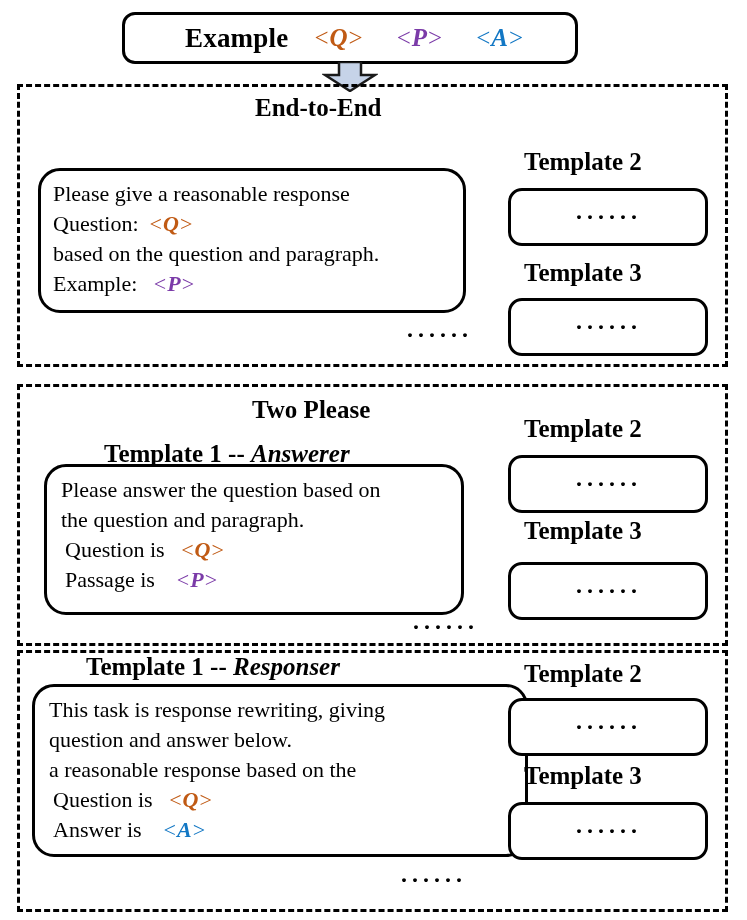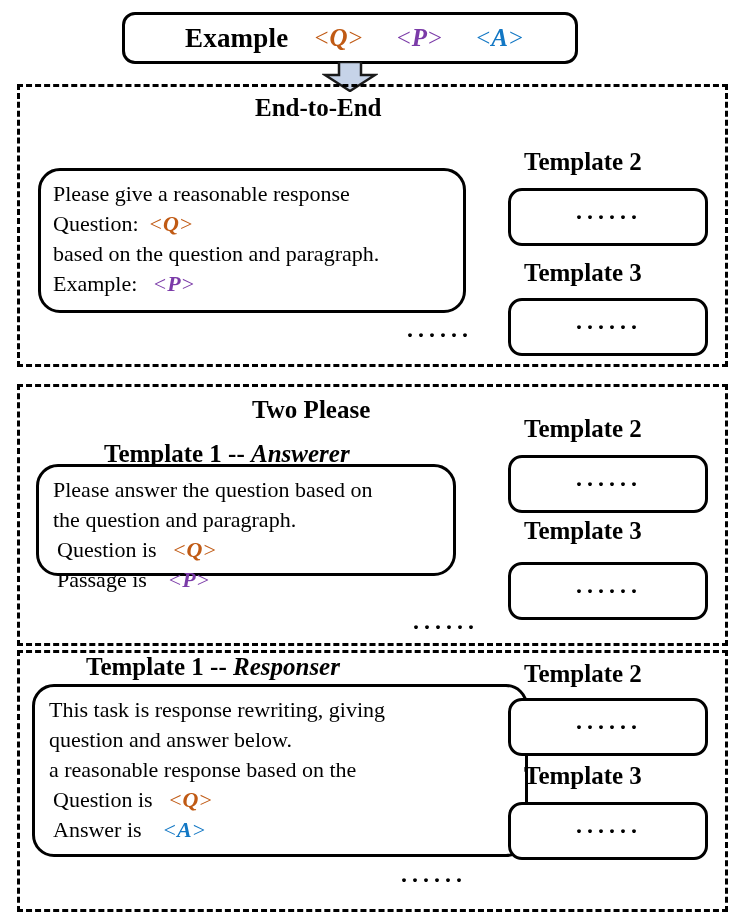--- a/index.html
+++ b/index.html
@@ -130,21 +130,21 @@
   .tpl-box .line {
     font-size: 22px;
     line-height: 30px;
     white-space: nowrap;
   }
   .tpl-box .line .sym { font-size: 22px; }
   .tpl-box .line .sym .glyph { font-size: 22px; }
 
   
   #box-e2e-t1 { left: 38px;  top: 168px; width: 428px; height: 145px; padding-left: 12px; }
-  #box-ts1-t1 { left: 36px;  top: 464px; width: 420px; height: 112px; }
+  #box-ts1-t1 { left: 44px;  top: 464px; width: 420px; height: 151px; }
   #box-ts2-t1 { left: 32px;  top: 684px; width: 496px; height: 173px; }
 
   
   .tpl-box.small {
     width: 200px;
     height: 58px;
     border-radius: 14px;
     border-width: 3px;
     display: flex;
     align-items: center;

